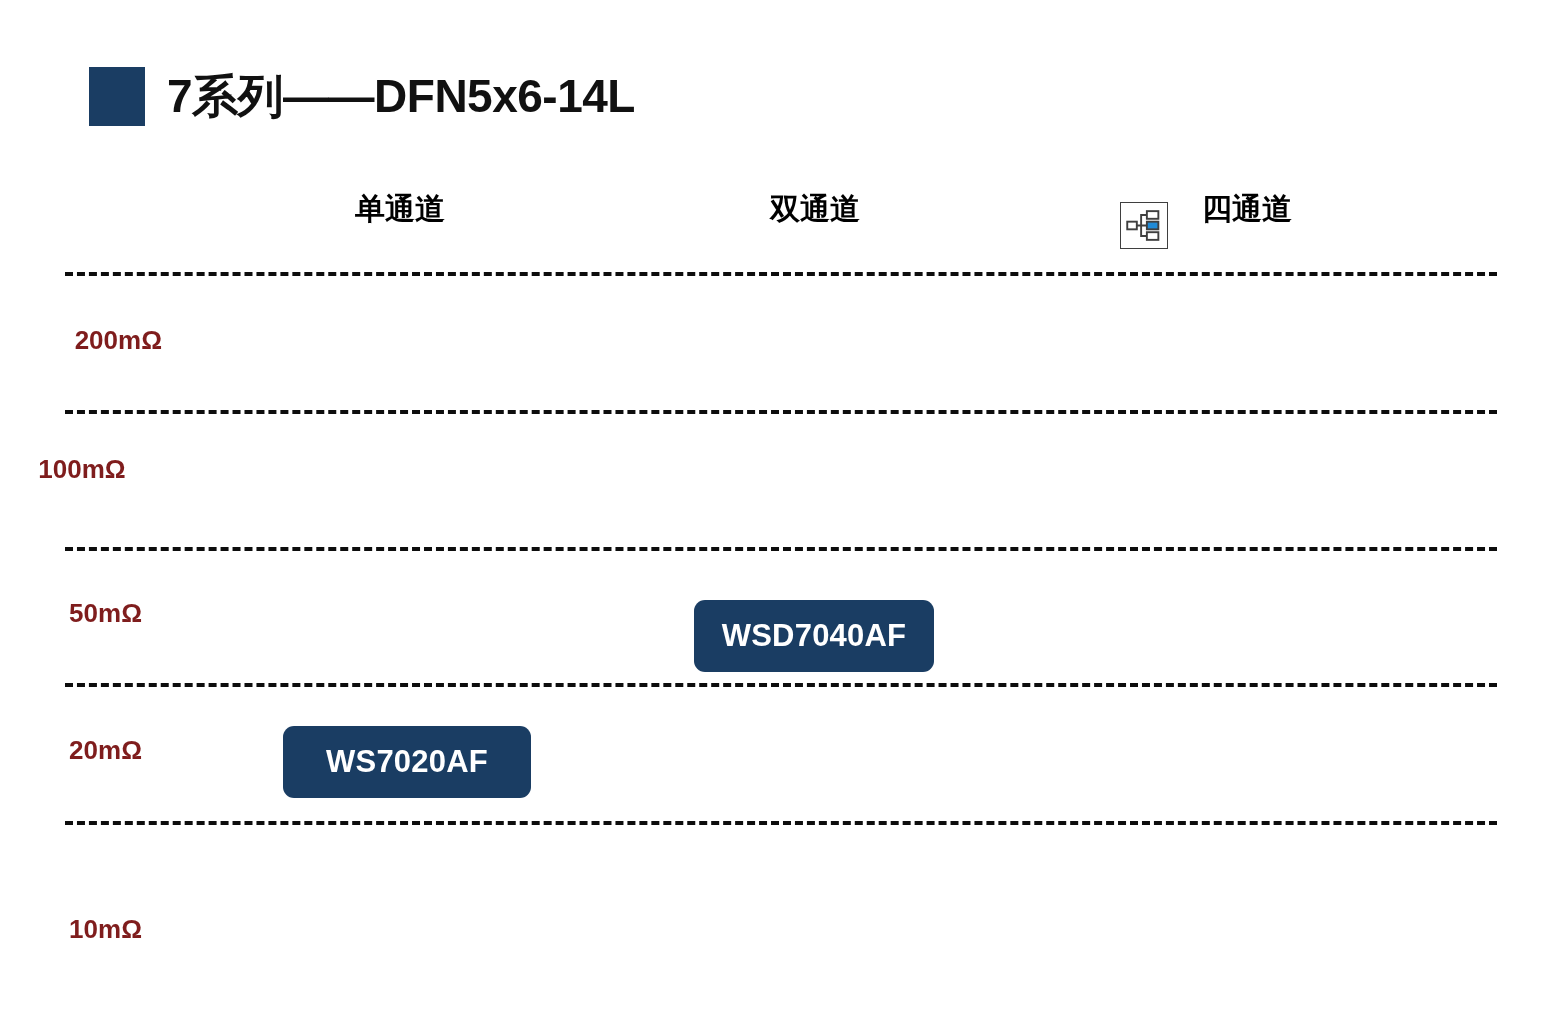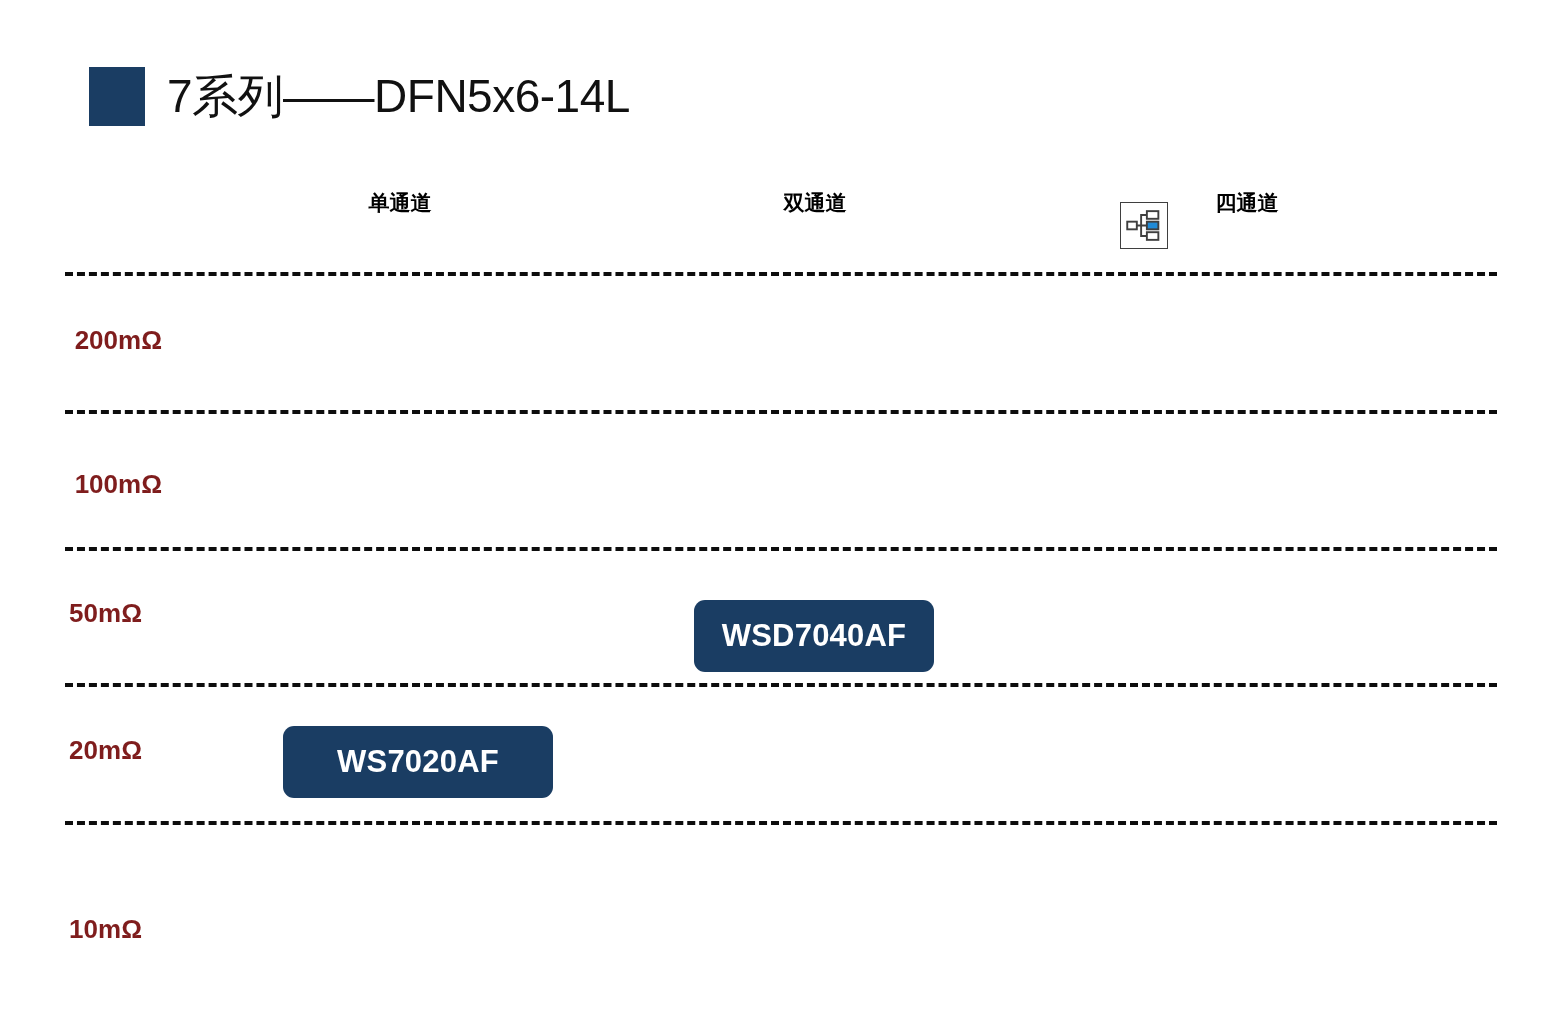--- a/index.html
+++ b/index.html
@@ -32,32 +32,32 @@
   }
   .title-marker {
     width: 56px;
     height: 59px;
     background: #1a3d63;
     flex: 0 0 auto;
   }
   .title-text {
     margin-left: 22px;
     font-size: 46px;
-    font-weight: normal;
+    font-weight: bold;
     letter-spacing: -0.5px;
     line-height: 1;
     color: #111111;
     white-space: nowrap;
   }
 
   
   .col-header {
     position: absolute;
     top: 189px;
-    font-size: 21px;
+    font-size: 30px;
     font-weight: bold;
     color: #000000;
     white-space: nowrap;
     transform: translateX(-50%);
   }
   .col-header.c1 { left: 400px; }
   .col-header.c2 { left: 815px; text-align: right; }
   .col-header.c3 { left: 1247px; }
 
   
@@ -103,21 +103,21 @@
     background: #1a3d63;
     border-radius: 11px;
     color: #ffffff;
     font-size: 31px;
     font-weight: bold;
     letter-spacing: 0.2px;
     height: 72px;
     box-sizing: border-box;
     white-space: nowrap;
   }
-  .badge.single { left: 283px; width: 270px; }
+  .badge.single { left: 283px; width: 248px; }
   .badge.dual   { left: 694px; width: 240px; }
 </style>
 </head>
 <body>
 
 <div id="page">
 
   <div class="title-row">
     <div class="title-marker"></div>
     <div class="title-text">7系列——DFN5x6-14L</div>
@@ -142,21 +142,21 @@
     </svg>
   </div>
 
   <div class="dash-line" style="top:272px;"></div>
   <div class="dash-line" style="top:410px;"></div>
   <div class="dash-line" style="top:547px;"></div>
   <div class="dash-line" style="top:683px;"></div>
   <div class="dash-line" style="top:821px;"></div>
 
   <div class="row-label" style="top:325px;">200mΩ</div>
-  <div class="row-label" style="top:469px;">100mΩ</div>
+  <div class="row-label" style="top:454px;text-align:center;">100mΩ</div>
   <div class="row-label" style="top:598px; width:140px;text-align:right;">50mΩ</div>
   <div class="row-label" style="top:735px; width:140px;">20mΩ</div>
   <div class="row-label" style="top:914px; width:140px;">10mΩ</div>
 
   <div class="badge dual" style="top:600px;">WSD7040AF</div>
   <div class="badge single" style="top:726px;">WS7020AF</div>
 
 </div>
 
 </body></html>

